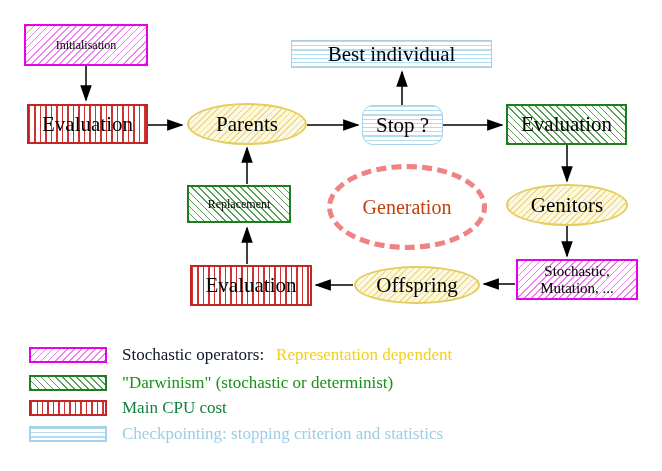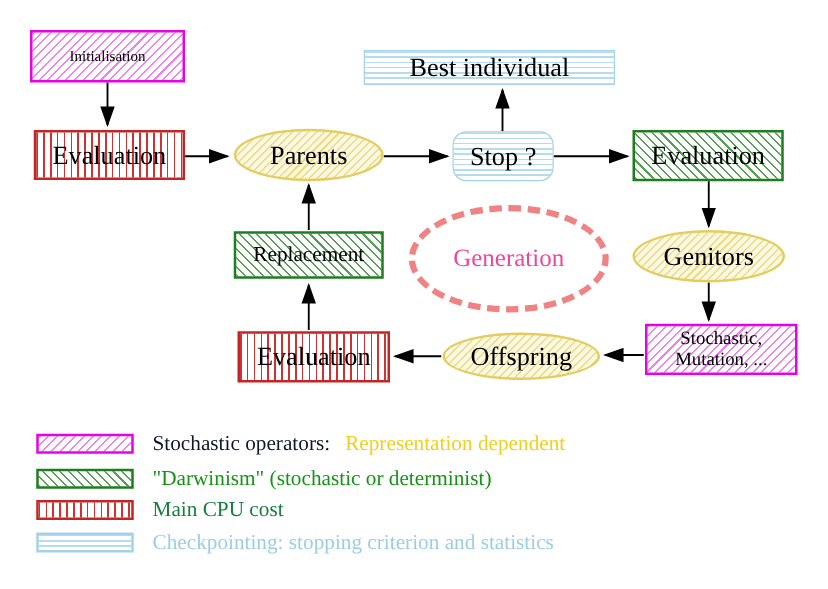--- a/index.html
+++ b/index.html
@@ -131,26 +131,26 @@
   </div>
 
   <div class="node h-yellow ellipse" style="left:354px; top:266px; width:126px; height:38px;">
     <span>Offspring</span>
   </div>
 
   <div class="node h-red" style="left:190px; top:265px; width:122px; height:41px;">
     <span>Evaluation</span>
   </div>
 
-  <div class="node h-green" style="left:187px; top:185px; width:120px; height:38px; font-size:17px;">
+  <div class="node h-green" style="left:187px; top:185px; width:104px; height:38px; font-size:12px;">
     <span>Replacement</span>
   </div>
 
   <div class="gen-ellipse" style="left:327px; top:164px; width:160px; height:86px;">
-    <span style="color: #ec4899;">Generation</span>
+    <span style="color: #c2410c;">Generation</span>
   </div>
 
   <div class="legend-row" style="top:347px;">
     <div class="swatch h-magenta"></div>
     <span class="legend-text" style="color: #0f172a;">Stochastic operators:</span>
     <span class="legend-text2" style="color: rgb(242, 207, 29);">Representation dependent</span>
   </div>
 
   <div class="legend-row" style="top:375px;">
     <div class="swatch h-green"></div>

